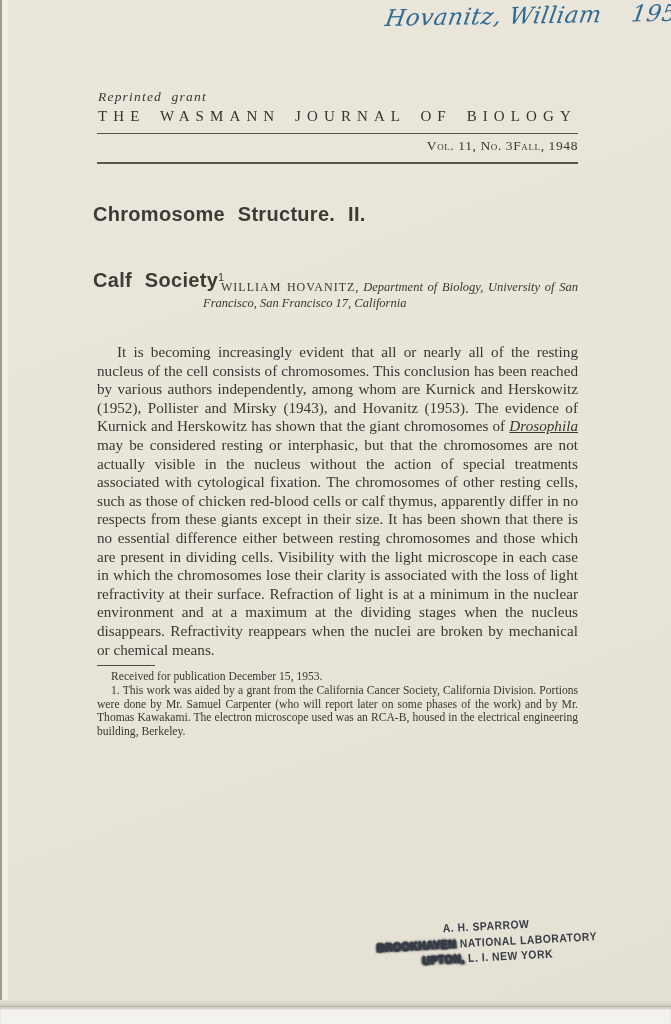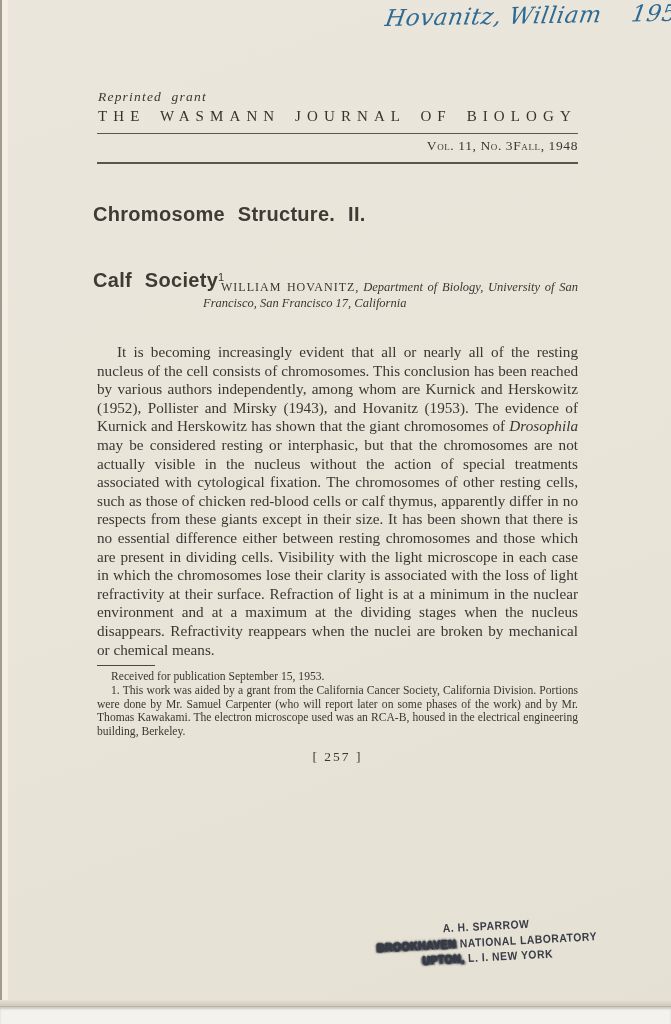--- a/index.html
+++ b/index.html
@@ -41,21 +41,21 @@
 
   
   .author{position:absolute;left:203px;top:280px;width:375px;font-style:italic;
     font-size:12.5px;line-height:15.5px;text-align:justify;text-indent:18px;}
   .author .caps{font-style:normal;letter-spacing:1px;font-size:12px;}
 
   
   .bodytext{position:absolute;left:97px;top:343px;width:481px;font-size:15.2px;
     line-height:18.6px;text-align:justify;hyphens:auto;-webkit-hyphens:auto;}
   .bodytext p{margin:0;text-indent:20px;}
-  .bodytext .ital{font-style:italic;}
+  .bodytext .ital{font-style:italic;text-decoration:underline;}
 
   .fn-rule{width:58px;height:0;border-top:1px solid #4a4741;margin:6px 0 4px 0;}
   .footnotes{font-size:11.6px;line-height:13.8px;text-align:justify;hyphens:auto;}
   .footnotes p{margin:0;text-indent:14px;}
 
   .pagenum{text-align:center;margin-top:9px;font-size:13.5px;letter-spacing:2px;}
 
   
   .stamp{position:absolute;left:348px;top:919px;width:278px;transform:rotate(-3deg);
     text-align:center;color:#383c46;font-family:"Liberation Sans",sans-serif;font-weight:700;
@@ -88,25 +88,24 @@
     <br>
     <span>Calf Society</span><sup>1</sup></h1>
 
   <div class="author"><span class="caps">WILLIAM HOVANITZ</span><span>, Department of Biology, University of San Francisco, San Francisco 17, California</span></div>
 
   <div class="bodytext">
     <p><span>It is becoming increasingly evident that all or nearly all of the resting nucleus of the cell consists of chromosomes.  This conclusion has been reached by various authors independently, among whom are Kurnick and Herskowitz (1952), Pollister and Mirsky (1943), and Hovanitz (1953).  The evidence of Kurnick and Herskowitz has shown that the giant chromosomes of </span><span class="ital">Drosophila</span><span> may be considered resting or interphasic, but that the chromosomes are not actually visible in the nucleus without the action of special treatments associated with cytological fixation.  The chromosomes of other resting cells, such as those of chicken red-blood cells or calf thymus, apparently differ in no respects from these giants except in their size.  It has been shown that there is no essential difference either between resting chromosomes and those which are present in dividing cells.  Visibility with the light microscope in each case in which the chromosomes lose their clarity is associated with the loss of light refractivity at their surface.  Refraction of light is at a minimum in the nuclear environment and at a maximum at the dividing stages when the nucleus disappears.  Refractivity reappears when the nuclei are broken by mechanical or chemical means.</span></p>
 
     <div class="fn-rule"></div>
     <div class="footnotes">
-      <p>Received for publication September 15, 1953.</p>
+      <p>Received for publication December 15, 1953.</p>
       <p>1.  This work was aided by a grant from the California Cancer Society, California Division. Portions were done by Mr. Samuel Carpenter (who will report later on some phases of the work) and by Mr. Thomas Kawakami.  The electron microscope used was an RCA-B, housed in the electrical engineering building, Berkeley.</p>
     </div>
 
-    <div class="pagenum">[ 257 ]</div>
   </div>
 
   <div class="stamp">
     <div class="stamp-inner">
       <div>A. H. SPARROW</div>
       <div><span class="smudge">BROOKHAVEN</span><span> NATIONAL LABORATORY</span></div>
       <div><span class="smudge">UPTON,</span><span> L. I. NEW YORK</span></div>
     </div>
   </div>
 

